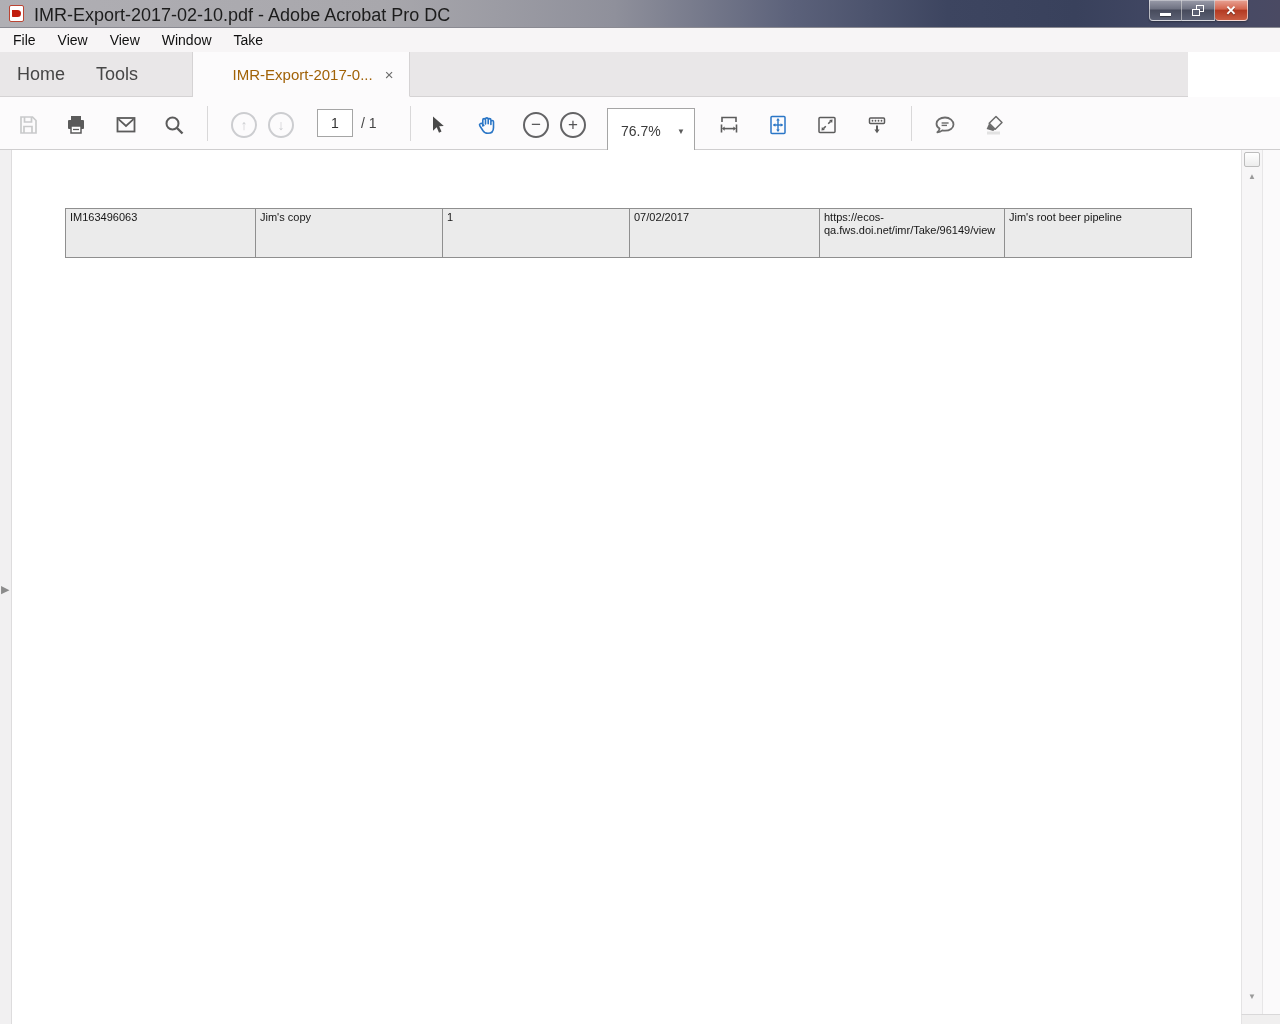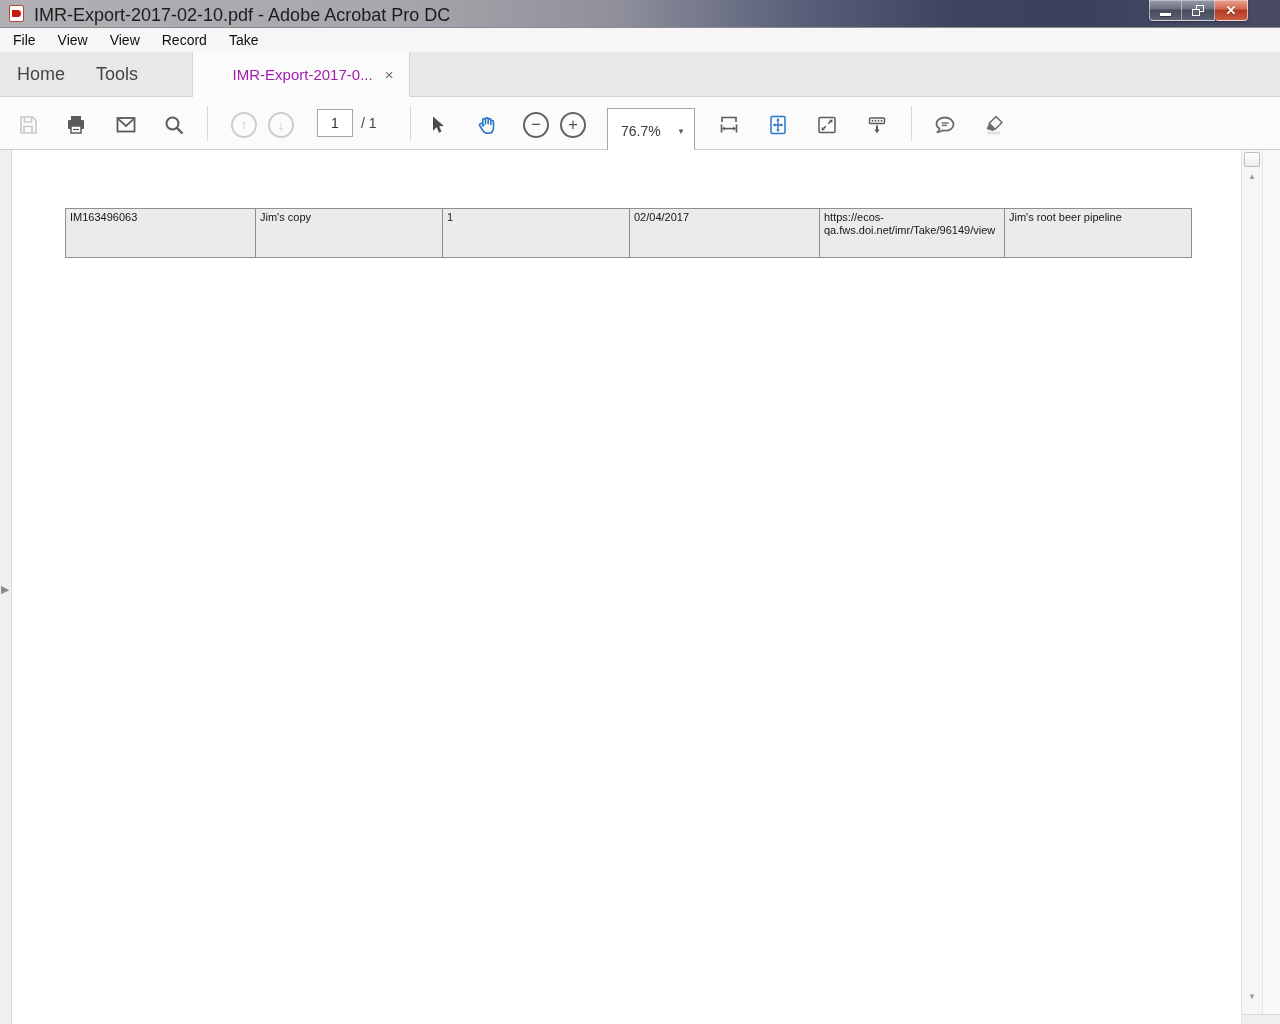--- a/index.html
+++ b/index.html
@@ -25,26 +25,26 @@
   .min-glyph { width:11px; height:3px; background:#fff; margin-top:8px; box-shadow:0 1px 1px rgba(0,0,0,.4); }
   .rest-glyph { position:relative; width:12px; height:11px; }
   .rest-glyph .r1 { position:absolute; right:0; top:0; width:8px; height:7px; border:1px solid #fff; }
   .rest-glyph .r2 { position:absolute; left:0; bottom:0; width:8px; height:7px; border:1px solid #fff; background:#5b6073; }
 
   
   .menubar { position:absolute; left:0; top:28px; width:1280px; height:24px; background:#f7f5f6; display:flex; align-items:center; padding-left:2px; }
   .menuitem { font-size:14px; color:#101010; padding:0 11px; line-height:24px; cursor:default; }
 
   
-  .tabbar { position:absolute; left:0; top:52px; width:1280px; height:45px; background:#e9e7e8; border-bottom:1px solid #d5d3d4; }
+  .tabbar { position:absolute; left:0; top:52px; width:1188px; height:45px; background:#e9e7e8; border-bottom:1px solid #d5d3d4; }
   .home-tools { position:absolute; left:0; top:0; width:193px; height:45px; border-right:1px solid #d5d3d4; display:flex; align-items:center; padding-left:17px; gap:31px; }
   .apptab { font-size:18px; color:#464646; cursor:default; }
   .doctab { position:absolute; left:193px; top:0; width:217px; height:45px; background:#fcfbfc; border-right:1px solid #d5d3d4; border-bottom:1px solid #fcfbfc; margin-bottom:-1px;
     display:flex; align-items:center; justify-content:center; gap:12px; }
-  .doctab-label { font-size:15px; color:#a21caf;margin-left:24px; }
+  .doctab-label { font-size:15px; color:#a16207;margin-left:24px; }
   .doctab-close { font-size:15px; color:#6a6a6a; cursor:default; }
 
   
   .toolbar { position:absolute; left:0; top:97px; width:1280px; height:53px; background:#fcfbfc; border-bottom:1px solid #cfcecf; }
   .tb { position:absolute; width:24px; height:24px; top:16px; display:flex; align-items:center; justify-content:center; }
   .tb svg { display:block; }
   .tb-sep { position:absolute; top:9px; width:1px; height:35px; background:#d9d8d9; }
   .circlebtn { position:absolute; top:15px; width:26px; height:26px; border-radius:50%; display:flex; align-items:center; justify-content:center; font-size:14px; font-weight:bold; }
   .circlebtn.disabled { border:2px solid #cccdd0; color:#cccdd0; }
   .circlebtn.dark { border:2px solid #636365; color:#535355; font-size:17px; font-weight:normal; }
@@ -91,21 +91,21 @@
     <div class="winbtn close">
         <span>✕</span>
       </div>
   </div>
 </div>
 
 <div class="menubar">
   <div class="menuitem">File</div>
   <div class="menuitem">View</div>
   <div class="menuitem">View</div>
-  <div class="menuitem">Record</div>
+  <div class="menuitem">Window</div>
   <div class="menuitem">Take</div>
 </div>
 
 <div class="tabbar">
   <div class="home-tools">
     <div class="apptab">Home</div>
     <div class="apptab">Tools</div>
   </div>
   <div class="doctab">
     <span class="doctab-label">IMR-Export-2017-0...</span>
@@ -238,21 +238,21 @@
         <col style="width:187px">
       <col style="width:190px">
         <col style="width:185px">
         <col style="width:187px">
     </colgroup>
     <tbody>
     <tr class="alt">
       <td>IM163496063</td>
       <td>Jim's copy</td>
       <td>1</td>
-      <td>02/04/2017</td>
+      <td>07/02/2017</td>
       <td>https://ecos-qa.fws.doi.net/imr/Take/96149/view</td>
       <td>Jim's root beer pipeline</td>
     </tr>
   </tbody>
     </table>
 
   <div class="scrollbar">
     <div class="sb-thumb"></div>
     <div class="sb-up">▲</div>
     <div class="sb-down">▼</div>

